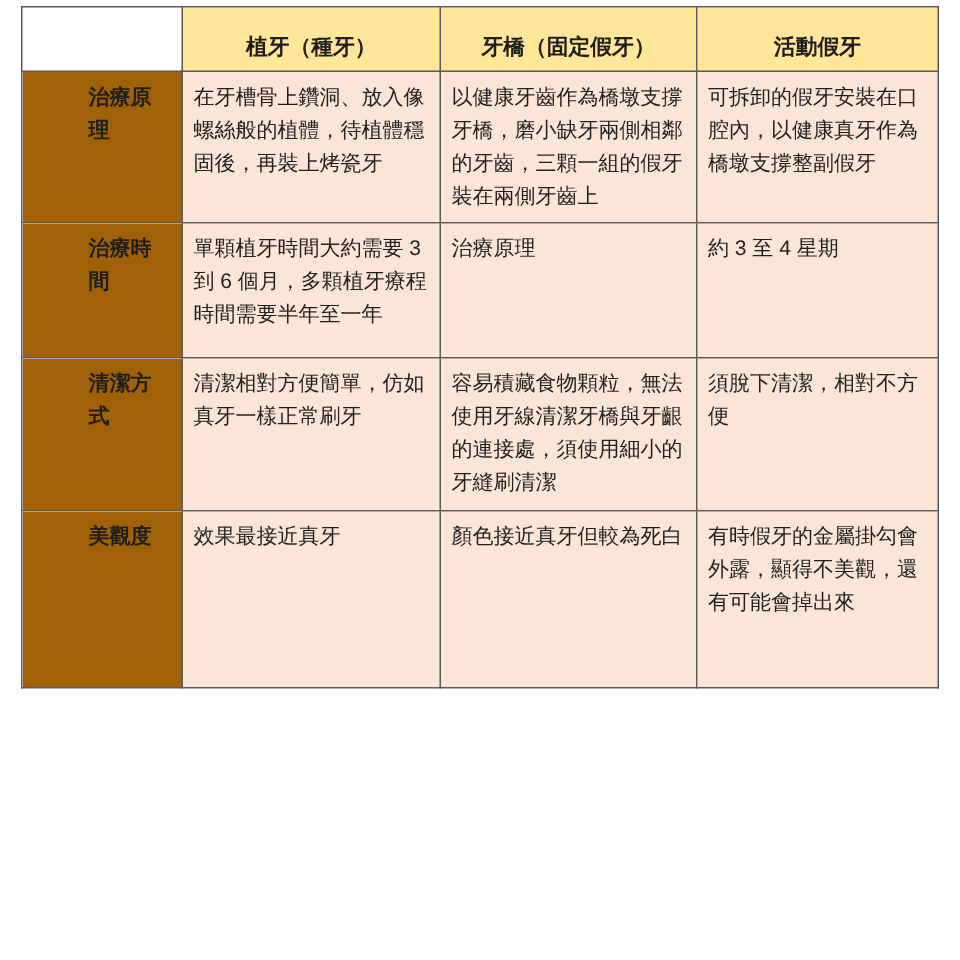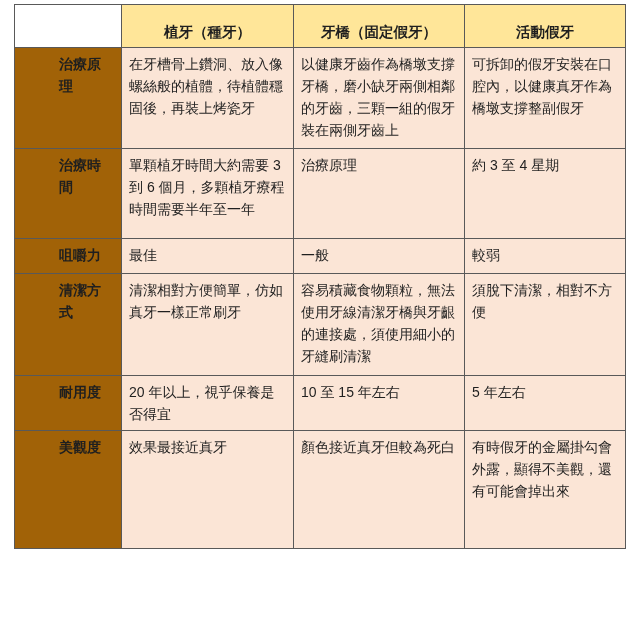--- a/index.html
+++ b/index.html
@@ -89,37 +89,25 @@
         <td class="cell">在牙槽骨上鑽洞、放入像螺絲般的植體，待植體穩固後，再裝上烤瓷牙</td>
         <td class="cell">以健康牙齒作為橋墩支撐牙橋，磨小缺牙兩側相鄰的牙齒，三顆一組的假牙裝在兩側牙齒上</td>
         <td class="cell">可拆卸的假牙安裝在口腔內，以健康真牙作為橋墩支撐整副假牙</td>
       </tr>
       <tr class="r1">
         <th class="rowlabel">治療時間</th>
         <td class="cell">單顆植牙時間大約需要 3 到 6 個月，多顆植牙療程時間需要半年至一年</td>
         <td class="cell">治療原理</td>
         <td class="cell">約 3 至 4 星期</td>
       </tr>
-      <tr class="r3">
-        <th class="rowlabel">咀嚼力</th>
-        <td class="cell">最佳</td>
-        <td class="cell">一般</td>
-        <td class="cell">較弱</td>
-      </tr>
       <tr class="r5">
         <th class="rowlabel">清潔方式</th>
         <td class="cell">清潔相對方便簡單，仿如真牙一樣正常刷牙</td>
         <td class="cell">容易積藏食物顆粒，無法使用牙線清潔牙橋與牙齦的連接處，須使用細小的牙縫刷清潔</td>
         <td class="cell">須脫下清潔，相對不方便</td>
-      </tr>
-      <tr class="r6">
-        <th class="rowlabel">耐用度</th>
-        <td class="cell">20 年以上，視乎保養是否得宜</td>
-        <td class="cell">10 至 15 年左右</td>
-        <td class="cell">5 年左右</td>
       </tr>
       <tr class="r7">
         <th class="rowlabel">美觀度</th>
         <td class="cell">效果最接近真牙</td>
         <td class="cell">顏色接近真牙但較為死白</td>
         <td class="cell">有時假牙的金屬掛勾會外露，顯得不美觀，還有可能會掉出來</td>
       </tr>
     </tbody>
   </table>
 </div>

